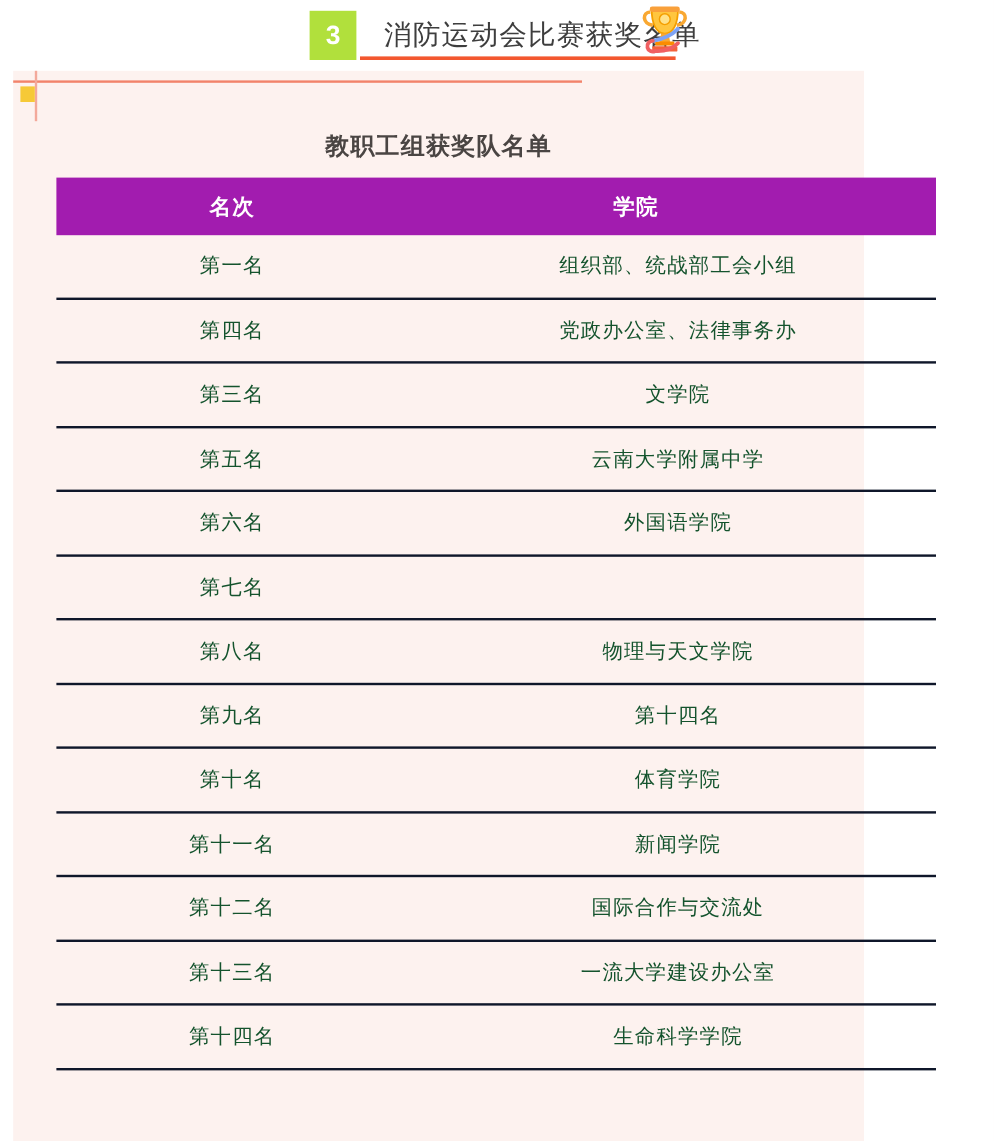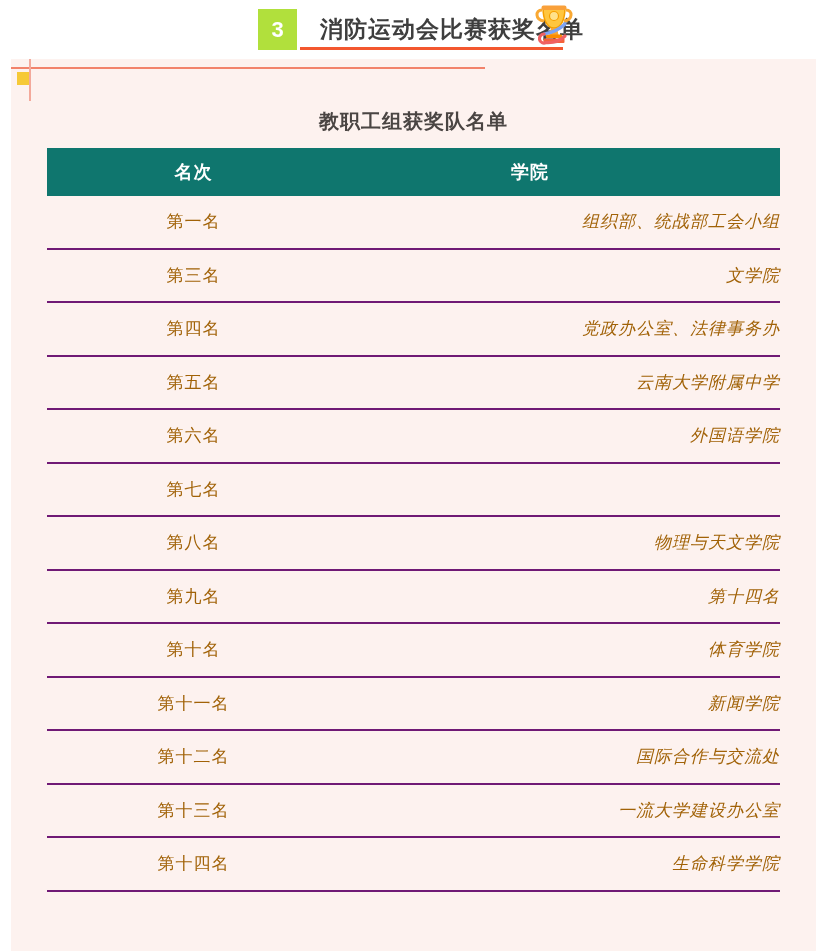--- a/index.html
+++ b/index.html
@@ -7,50 +7,50 @@
     position:relative;width:828px;height:951px;background:#ffffff;overflow:hidden;
     font-family:"Liberation Sans","DejaVu Sans",sans-serif;
   }
   
   .heading-row{position:absolute;left:258px;top:9px;display:flex;align-items:center;}
   .badge{
     width:39px;height:41px;background:#b1e03c;color:#ffffff;
     font-size:22px;font-weight:bold;display:flex;align-items:center;justify-content:center;
   }
   .main-title{
-    margin-left:23px;font-size:23px;font-weight:bold;color:#3e3e3e;letter-spacing:1px;
+    margin-left:23px;font-size:23px;font-weight:normal;color:#3e3e3e;letter-spacing:1px;
     line-height:41px;white-space:nowrap;
   }
   .title-underline{position:absolute;left:300px;top:47px;width:263px;height:3px;background:#f3572f;}
   .trophy{position:absolute;left:534px;top:3px;width:40px;height:50px;}
   
   .panel{
-    position:absolute;left:11px;top:59px;width:805px;height:892px;background:#fdf2ef;
+    position:absolute;left:11px;top:59px;width:709px;height:892px;background:#fdf2ef;
   }
   .decor-hline{position:absolute;left:0;top:8px;width:474px;height:2px;background:#f2836b;}
   .decor-vline{position:absolute;left:18px;top:0;width:2px;height:42px;background:#f3a99b;}
   .decor-square{position:absolute;left:6px;top:13px;width:12px;height:13px;background:#f6c937;}
   .section-title{
     position:absolute;left:0;top:49px;width:100%;text-align:center;
     font-size:20px;font-weight:bold;color:#4a4543;letter-spacing:1px;
   }
   
   .table{position:absolute;left:36px;top:89px;width:733px;}
   .thead{
-    height:48px;background:#0f766e;display:flex;align-items:center;
+    height:48px;background:#a21caf;display:flex;align-items:center;
     color:#ffffff;font-size:18px;font-weight:bold;letter-spacing:1px;
   }
   .th-rank{width:293px;text-align:center;}
   .th-college{flex:1;text-align:center;padding-right:60px;}
   .trow{
     box-sizing:border-box;height:53.5px;display:flex;align-items:center;
-    border-bottom:2px solid #701a75;font-size:17px;color:#a16207;letter-spacing:1px;
+    border-bottom:2px solid #0f172a;font-size:17px;color:#14532d;letter-spacing:1px;
   }
   .td-rank{width:293px;text-align:center;}
-  .td-college{flex:1;text-align:right;padding-left:10px;font-style:italic;}
+  .td-college{flex:1;text-align:center;padding-left:10px;}
 </style>
 </head>
 <body>
 
 <div class="page">
 
   <div class="heading-row">
     <div class="badge">3</div>
     <div class="main-title">消防运动会比赛获奖名单</div>
   </div>
@@ -84,26 +84,26 @@
       <div class="thead">
         <div class="th-rank">名次</div>
         <div class="th-college">学院</div>
       </div>
 
       <div class="trow">
         <div class="td-rank">第一名</div>
         <div class="td-college">组织部、统战部工会小组</div>
       </div>
       <div class="trow">
+        <div class="td-rank">第四名</div>
+        <div class="td-college">党政办公室、法律事务办</div>
+      </div>
+      <div class="trow">
         <div class="td-rank">第三名</div>
         <div class="td-college">文学院</div>
-      </div>
-      <div class="trow">
-        <div class="td-rank">第四名</div>
-        <div class="td-college">党政办公室、法律事务办</div>
       </div>
       <div class="trow">
         <div class="td-rank">第五名</div>
         <div class="td-college">云南大学附属中学</div>
       </div>
       <div class="trow">
         <div class="td-rank">第六名</div>
         <div class="td-college">外国语学院</div>
       </div>
       <div class="trow">

